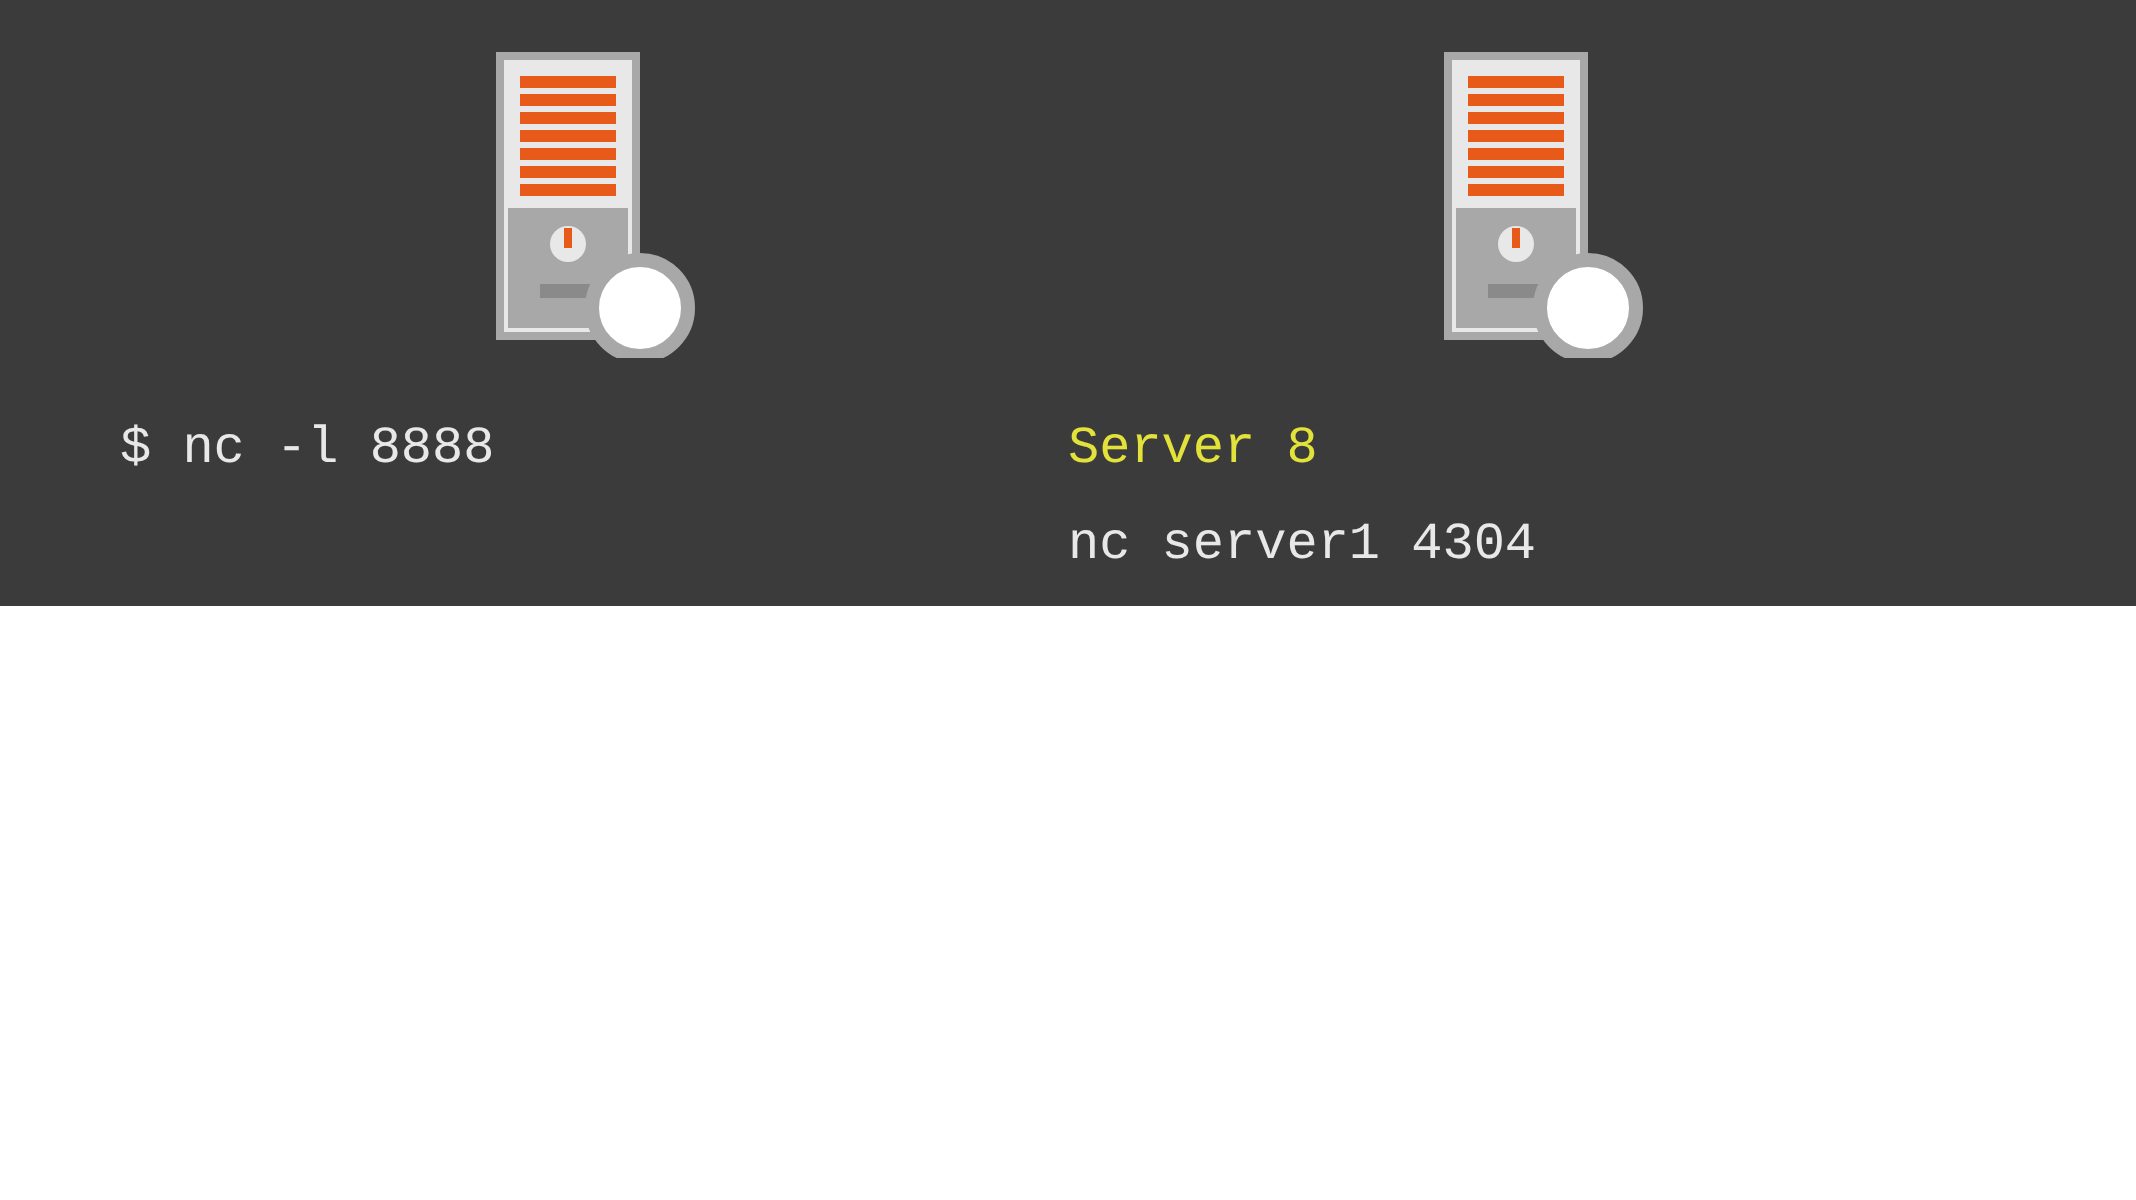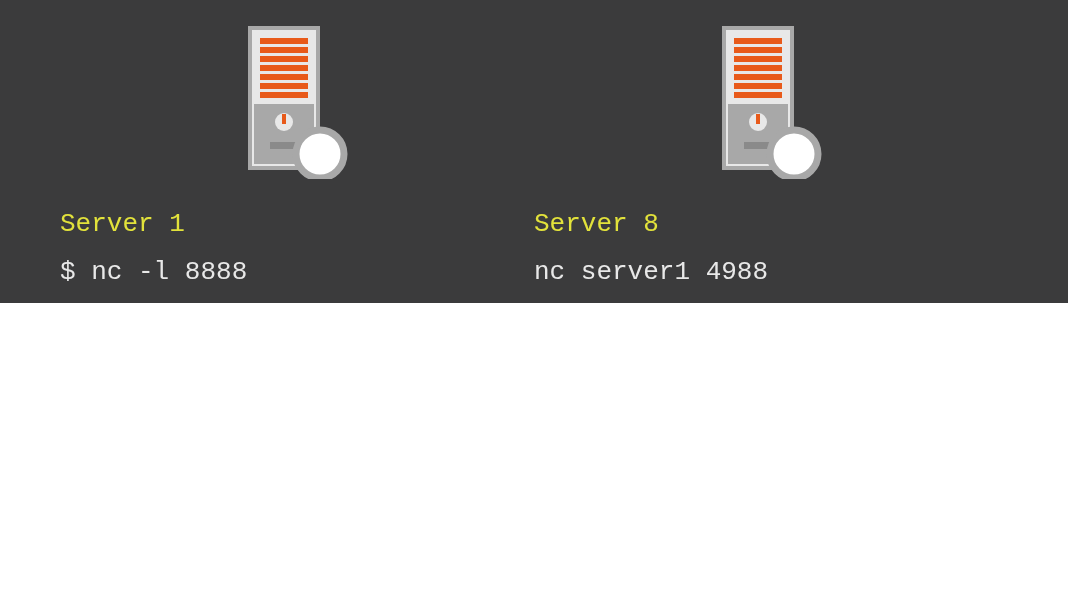--- a/index.html
+++ b/index.html
@@ -65,21 +65,20 @@
         <rect x="12" y="80" width="60" height="60" fill="#a8a8a8"></rect>
 
         <circle cx="42" cy="98" r="9" fill="#e8e8e8"></circle>
         <rect x="40" y="90" width="4" height="10" fill="#e85a1a"></rect>
 
         <rect x="28" y="118" width="28" height="7" fill="#8a8a8a"></rect>
 
         <circle cx="78" cy="130" r="24" fill="#ffffff" stroke="#a8a8a8" stroke-width="7"></circle>
       </svg>
     </div>
-    <div class="server-title">Server 1</div>
     <div class="server-command">$ nc -l 8888</div>
   </div>
 
   <div class="server-block">
     <div class="server-icon-wrap">
       <svg width="110" height="155" viewBox="0 0 110 155">
         <rect x="8" y="4" width="68" height="140" fill="#e8e8e8" stroke="#a8a8a8" stroke-width="4"></rect>
         <rect x="18" y="14" width="48" height="6" fill="#e85a1a"></rect>
         <rect x="18" y="23" width="48" height="6" fill="#e85a1a"></rect>
         <rect x="18" y="32" width="48" height="6" fill="#e85a1a"></rect>
@@ -88,15 +87,15 @@
         <rect x="18" y="59" width="48" height="6" fill="#e85a1a"></rect>
         <rect x="18" y="68" width="48" height="6" fill="#e85a1a"></rect>
         <rect x="12" y="80" width="60" height="60" fill="#a8a8a8"></rect>
         <circle cx="42" cy="98" r="9" fill="#e8e8e8"></circle>
         <rect x="40" y="90" width="4" height="10" fill="#e85a1a"></rect>
         <rect x="28" y="118" width="28" height="7" fill="#8a8a8a"></rect>
         <circle cx="78" cy="130" r="24" fill="#ffffff" stroke="#a8a8a8" stroke-width="7"></circle>
       </svg>
     </div>
     <div class="server-title">Server 8</div>
-    <div class="server-command">nc server1 4988</div>
+    <div class="server-command">nc server1 4304</div>
   </div>
 </div>
 
 </body></html>

